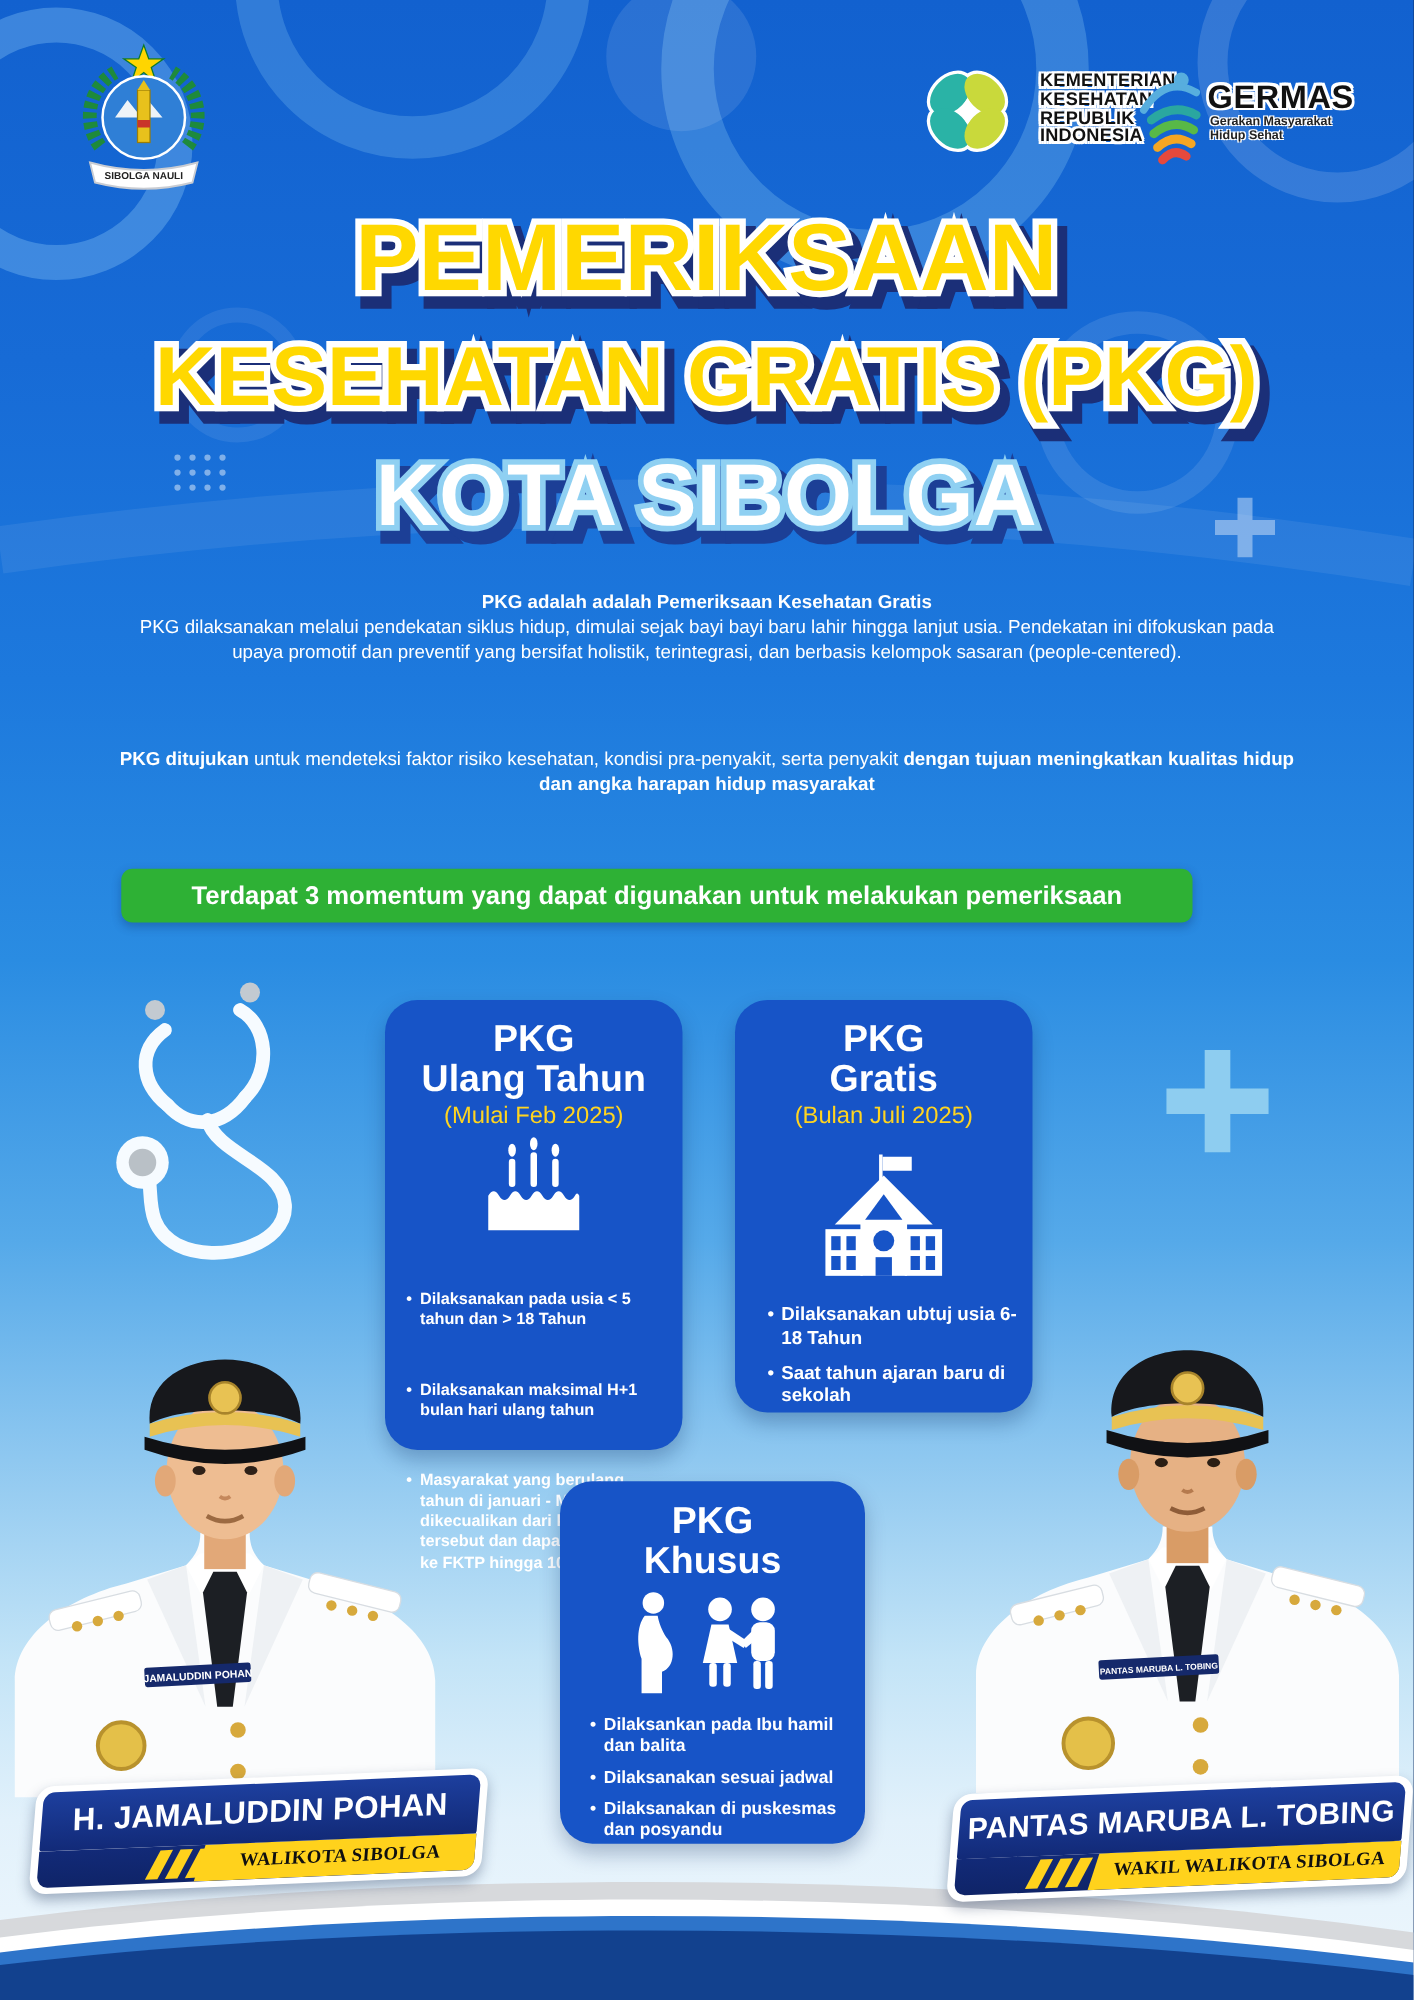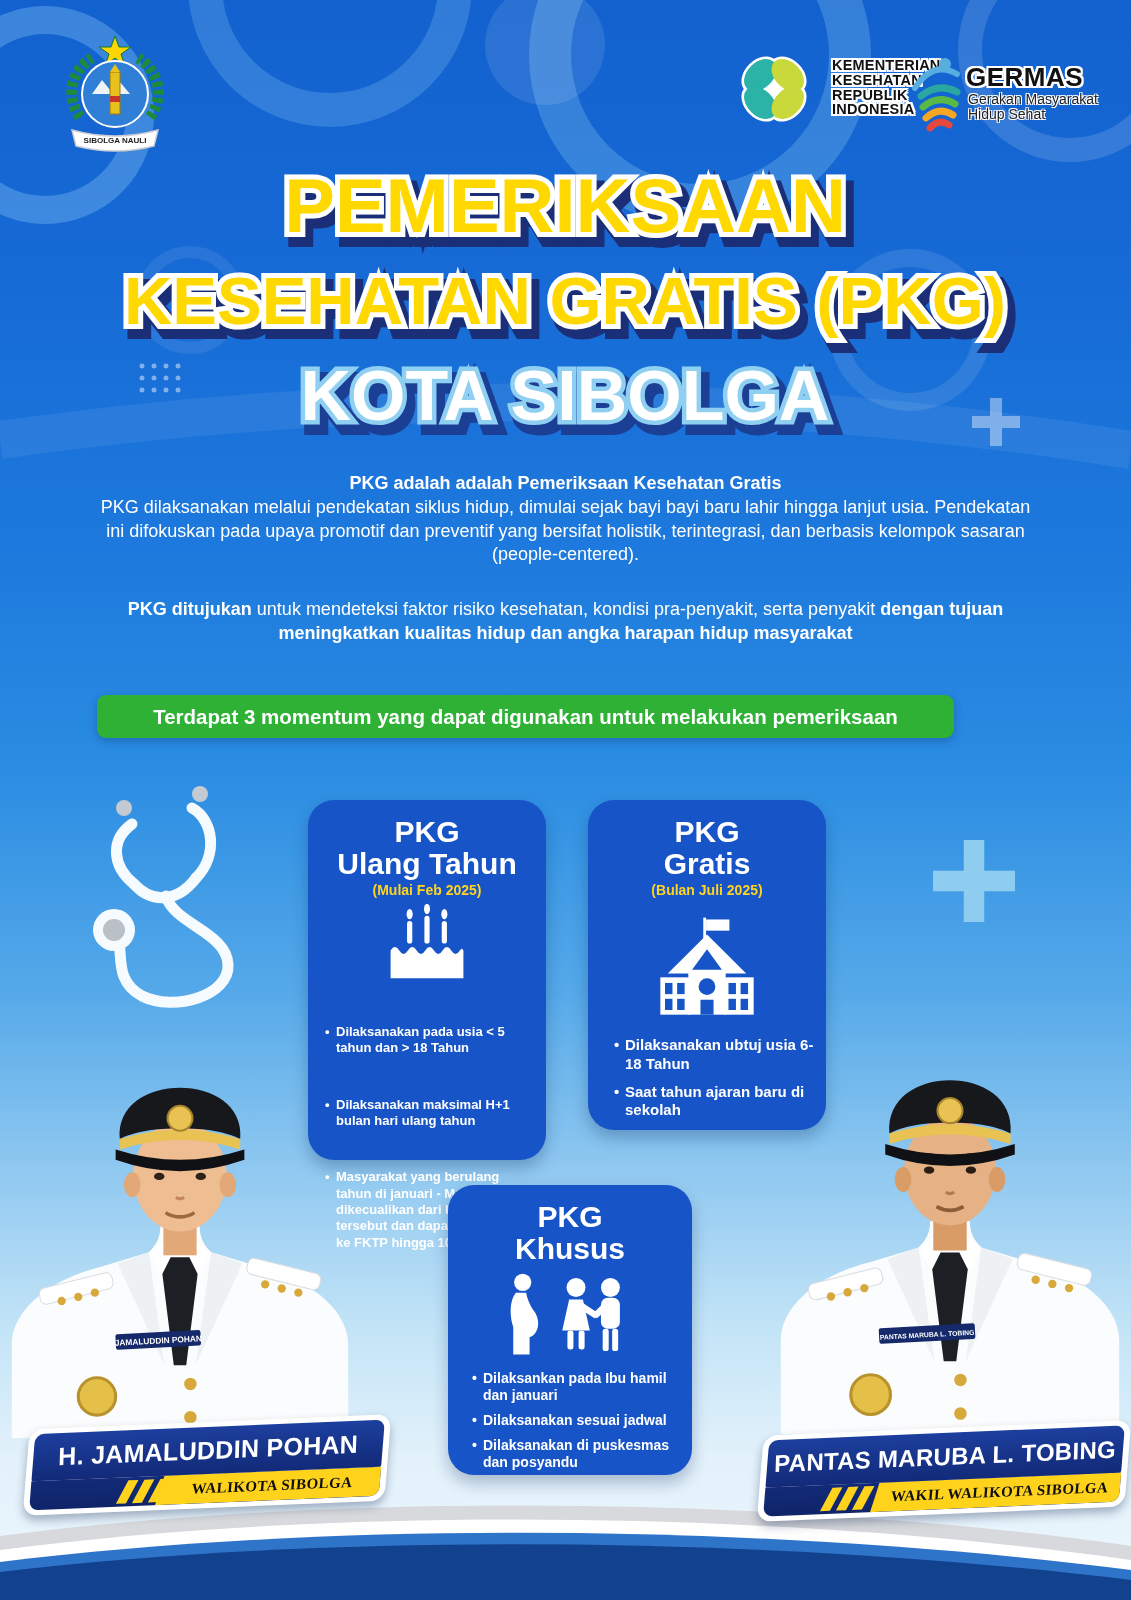--- a/index.html
+++ b/index.html
@@ -8,36 +8,36 @@
     position:relative;width:1131px;height:1600px;overflow:hidden;
     font-family:"Liberation Sans",sans-serif;
     background:linear-gradient(180deg,#1261cf 0%,#176bd6 18%,#1d79dd 34%,#2a8ce2 48%,#55a9e9 62%,#8fc8f0 73%,#c3e4f7 83%,#e2f1fb 91%,#eef7fd 100%);
   }
   .abs{position:absolute;}
   
   .kemenkes-text{color:#111;font-weight:bold;font-size:14.5px;line-height:1.02;letter-spacing:.2px;
     text-shadow:-2px -2px 0 #fff,2px -2px 0 #fff,-2px 2px 0 #fff,2px 2px 0 #fff,0 -2px 0 #fff,0 2px 0 #fff,-2px 0 0 #fff,2px 0 0 #fff;margin-left:18px;}
   .germas-title{color:#111;font-weight:bold;font-size:26px;letter-spacing:.5px;
     text-shadow:-2px -2px 0 #fff,2px -2px 0 #fff,-2px 2px 0 #fff,2px 2px 0 #fff,0 -2px 0 #fff,0 2px 0 #fff,-2px 0 0 #fff,2px 0 0 #fff;}
-  .germas-sub{color:#222;font-weight:normal;font-size:14px;line-height:1.1;
+  .germas-sub{color:#222;font-weight:bold;font-size:10px;line-height:1.1;
     text-shadow:-1px -1px 0 #fff,1px -1px 0 #fff,-1px 1px 0 #fff,1px 1px 0 #fff;}
   
-  .copy{left:93px;width:945px;color:#fff;text-align:center;font-size:18px;line-height:1.32;}
+  .copy{left:93px;width:945px;color:#fff;text-align:center;font-size:15px;line-height:1.32;}
   .copy b{font-weight:bold;}
   .lead{font-weight:bold;}
   .momentum{
     left:97px;top:695px;width:857px;height:43px;background:#2eb135;border-radius:9px;
     display:flex;align-items:center;justify-content:center;color:#fff;font-weight:bold;font-size:20.5px;
     box-shadow:0 3px 8px rgba(10,40,90,.3);
   }
   
   .card{position:absolute;background:#1754c7;border-radius:26px;color:#fff;text-align:center;
     box-shadow:0 8px 16px rgba(8,35,90,.28);}
   .card-title{font-size:30px;font-weight:bold;line-height:1.08;margin-top:16px;}
-  .card-sub{font-size:14px;font-weight:bold;color:#ffd41f;margin-top:1px;}
+  .card-sub{font-size:19px;font-weight:normal;color:#ffd41f;margin-top:1px;}
   .card ul{list-style:none;margin:8px 0 0;padding:0 10px 0 17px;text-align:left;}
   .card li{position:relative;font-weight:bold;line-height:1.26;padding-left:11px;margin-bottom:6px;}
   .card li::before{content:"\2022";position:absolute;left:0;top:0;}
   .card.c1 li{font-size:13px;margin-top:40px;}
   .card.c2 li{font-size:15px;margin-bottom:9px;}
   .card.c2 ul{padding:0 12px 0 26px;}
   .card.c3 li{font-size:14px;margin-bottom:7px;}
   .card.c3 ul{padding:0 12px 0 24px;}
   
   .name-banner{position:absolute;width:362px;transform:rotate(-2.4deg);z-index:30;}
@@ -327,21 +327,21 @@
         <rect x="95" y="68" width="7" height="22" rx="3"></rect>
         <path d="M100 36 L118 48 L114 54 L98 44 Z"></path>
         <circle cx="132" cy="18" r="11"></circle>
         <rect x="121" y="30" width="22" height="36" rx="8"></rect>
         <rect x="123" y="66" width="7" height="26" rx="3"></rect>
         <rect x="134" y="66" width="7" height="26" rx="3"></rect>
         <path d="M124 36 L112 48 L116 54 L128 44 Z"></path>
       </g>
     </svg>
     <ul>
-      <li>Dilaksankan pada Ibu hamil dan januari</li>
+      <li>Dilaksankan pada Ibu hamil dan balita</li>
       <li>Dilaksanakan sesuai jadwal</li>
       <li>Dilaksanakan di puskesmas dan posyandu</li>
     </ul>
   </div>
 
   <div class="name-banner banner-left">
     <div class="nb-outer">
       <div class="nb-navy">
           <span class="nb-name">H. JAMALUDDIN POHAN</span>
         </div>

